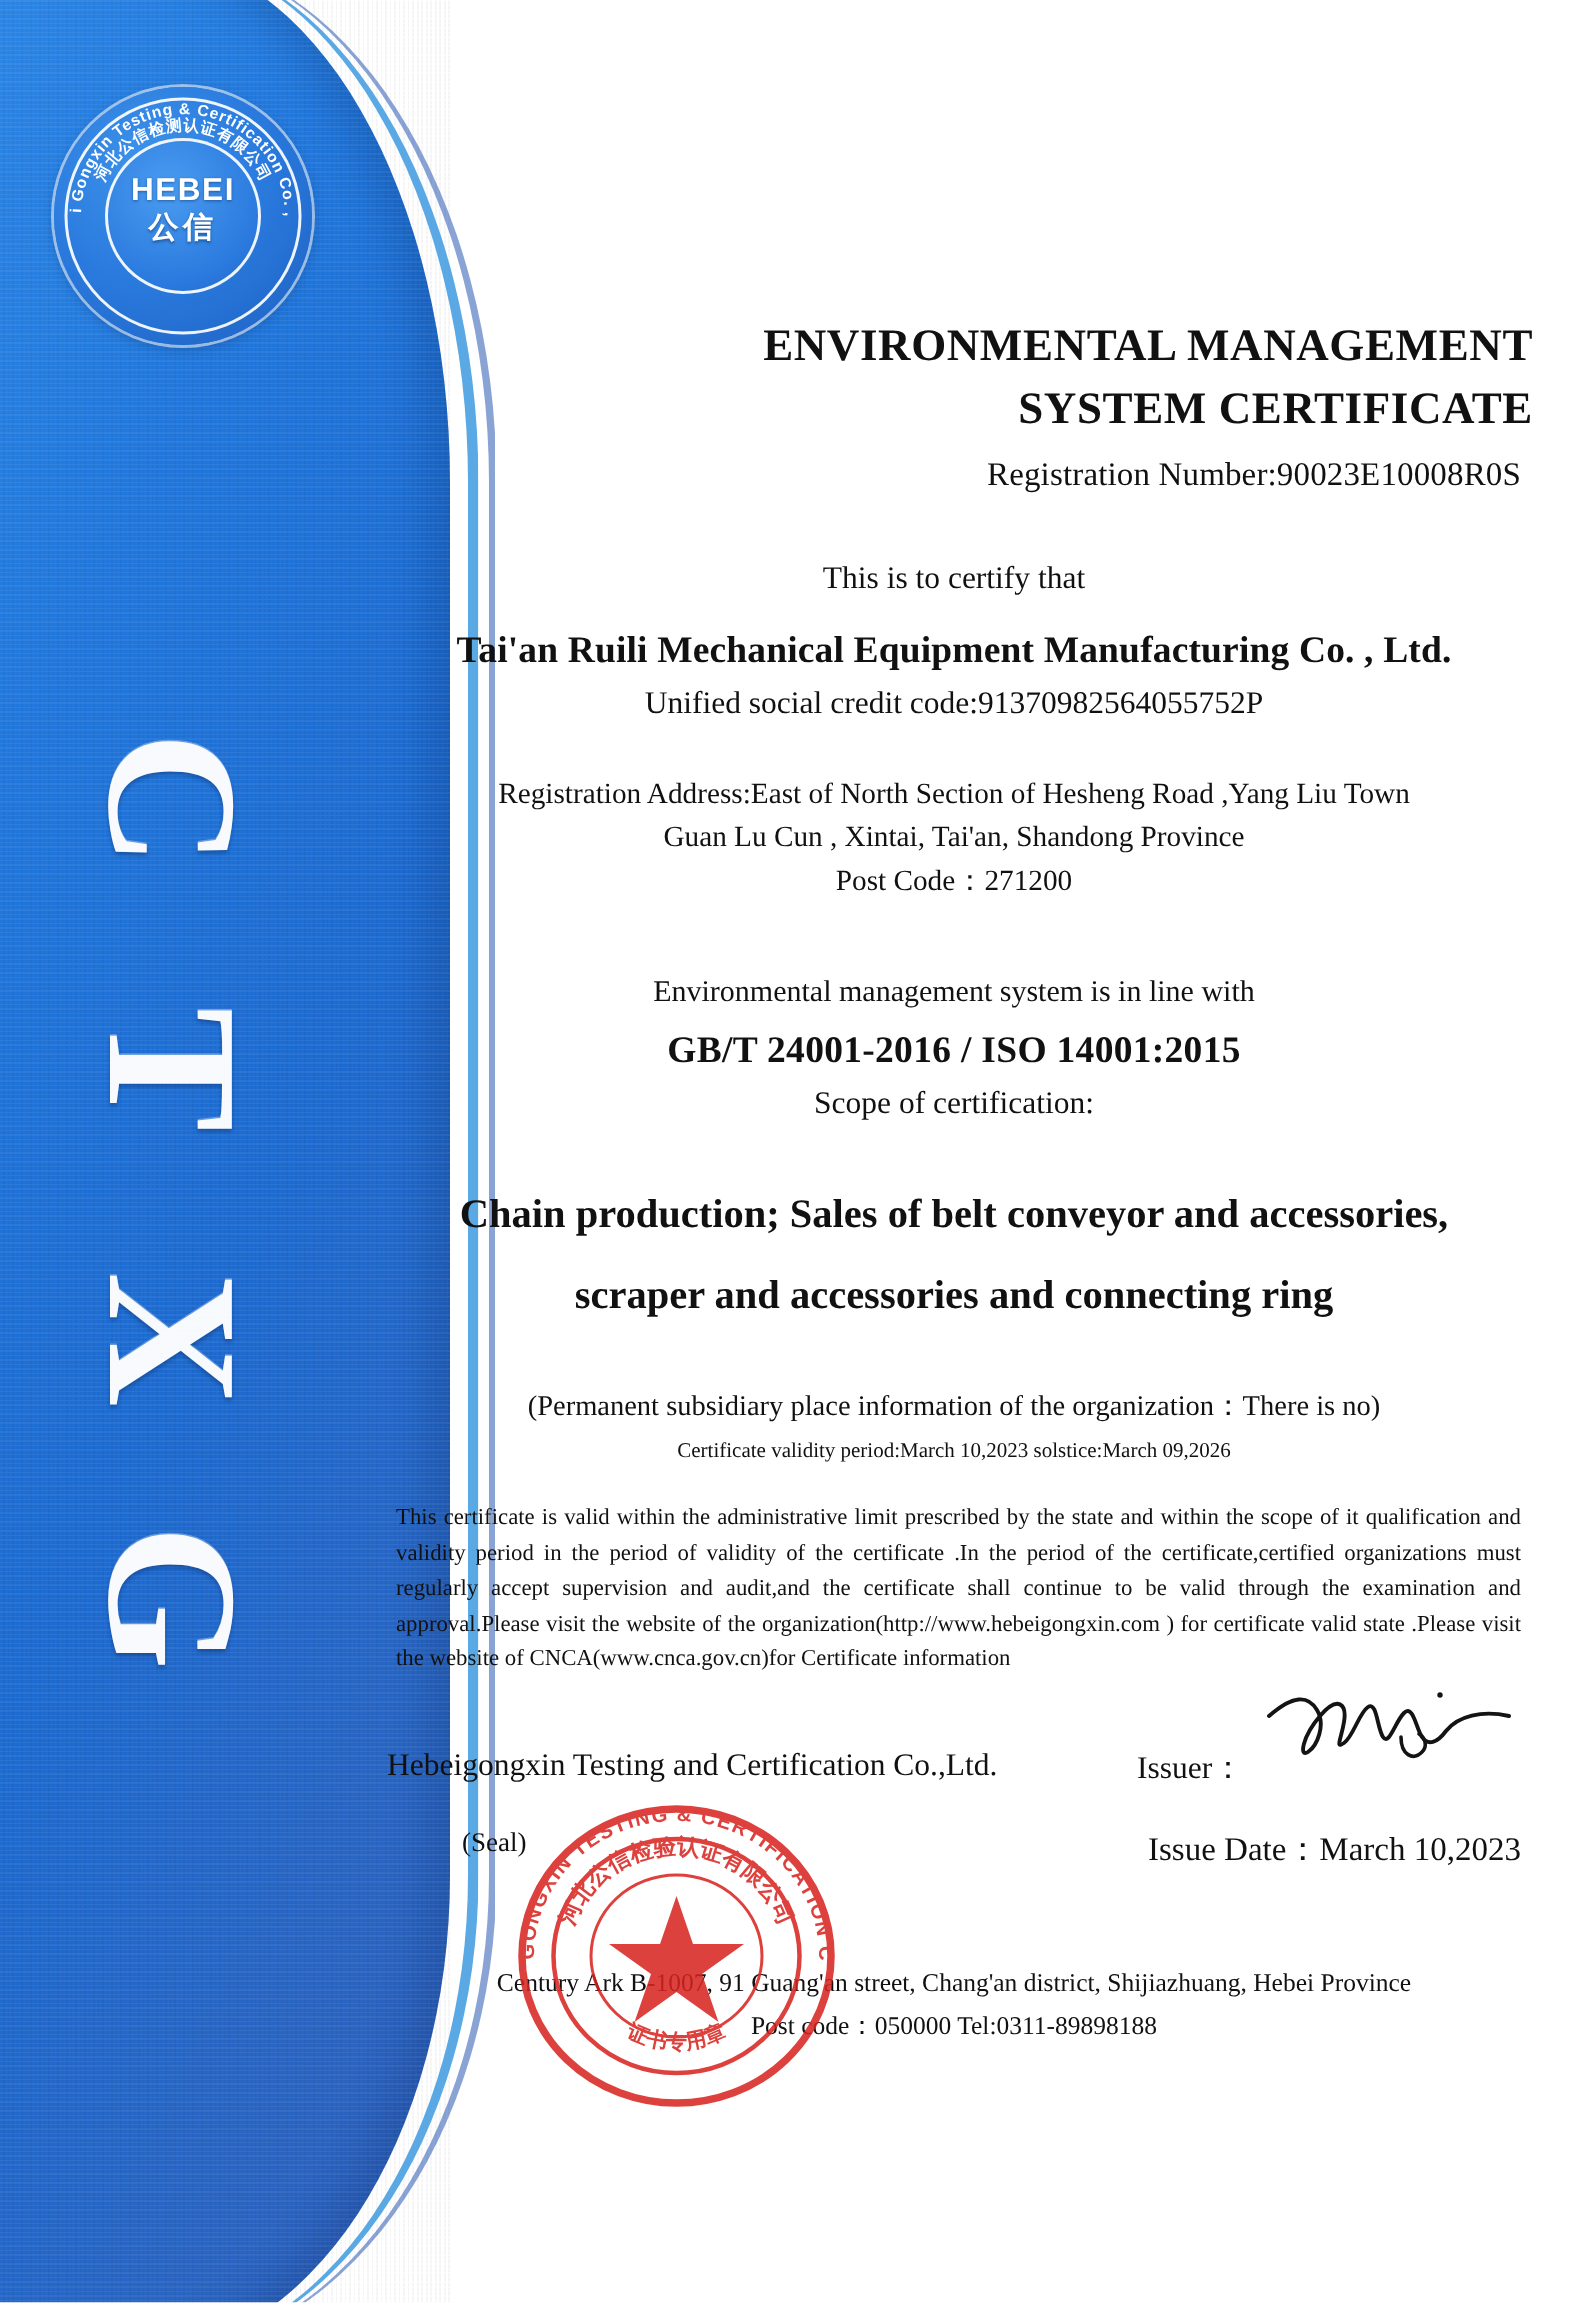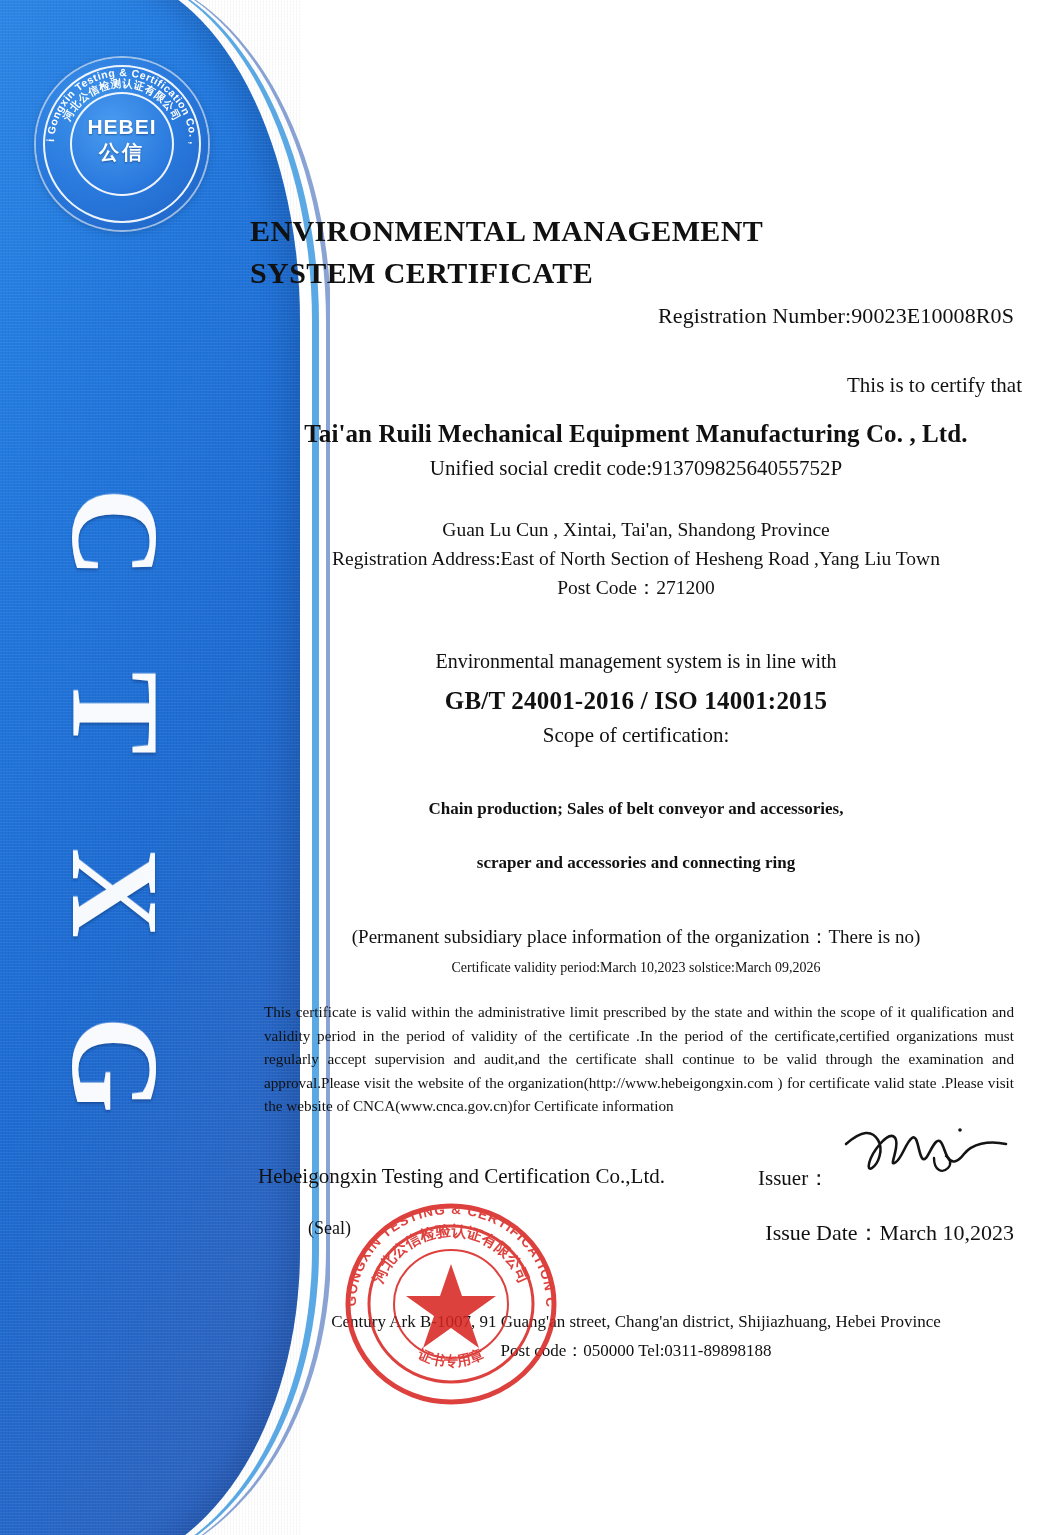--- a/index.html
+++ b/index.html
@@ -44,31 +44,31 @@
   .wm{position:absolute;left:44px;width:130px;height:130px;color:#fff;
     font-family:"Liberation Serif",serif;font-size:124px;font-weight:bold;line-height:120px;
     text-align:center;transform:rotate(90deg);
     text-shadow:2px 0 3px rgba(10,45,100,.45),-1px 0 0 rgba(255,255,255,.35);
     opacity:.97;user-select:none;}
   .wm.c{top:468px;} .wm.t{top:648px;} .wm.x{top:828px;} .wm.g{top:1000px;}
 
   
   .content{position:absolute;left:250px;top:0;width:772px;height:1535px;}
 
-  .title{text-align:left;font-size:30px;font-weight:bold;letter-spacing:.4px;
+  .title{text-align:right;font-size:30px;font-weight:bold;letter-spacing:.4px;
     line-height:42px;margin-top:210px;font-family:"Liberation Serif",serif;}
   .regno{text-align:right;font-size:22px;margin-top:9px;padding-right:8px;letter-spacing:.1px;}
-  .certify{text-align:right;font-size:21px;margin-top:44px;}
+  .certify{text-align:center;font-size:21px;margin-top:44px;}
   .company{text-align:center;font-size:25px;font-weight:bold;margin-top:22px;letter-spacing:.1px;}
   .credit{text-align:center;font-size:21px;margin-top:8px;}
   .addr{text-align:center;font-size:19.5px;margin-top:34px;line-height:29px;}
   .stdintro{text-align:center;font-size:20px;margin-top:48px;}
   .standard{text-align:center;font-size:25px;font-weight:bold;margin-top:14px;letter-spacing:.2px;}
   .scopelabel{text-align:center;font-size:21px;margin-top:8px;}
-  .scope{text-align:center;font-size:17px;font-weight:bold;line-height:54px;margin-top:34px;}
+  .scope{text-align:center;font-size:27px;font-weight:bold;line-height:54px;margin-top:34px;}
   .subsid{text-align:center;font-size:19px;margin-top:34px;}
   .validity{text-align:center;font-size:14px;margin-top:10px;}
   .legal{font-size:15.2px;line-height:23.5px;text-align:justify;margin-top:24px;
     padding:0 8px 0 14px;}
 
   .issuer-row{position:relative;margin-top:40px;height:46px;}
   .issuer-org{position:absolute;left:8px;top:6px;font-size:21px;white-space:nowrap;}
   .issuer-label{position:absolute;left:508px;top:6px;font-size:21px;}
   .sig{position:absolute;left:588px;top:-40px;width:180px;height:62px;}
   .seal-label{position:absolute;left:58px;top:60px;font-size:18px;}
@@ -126,22 +126,22 @@
     </div>
 
     <div class="regno">Registration Number:90023E10008R0S</div>
 
     <div class="certify">This is to certify that</div>
 
     <div class="company">Tai'an Ruili Mechanical Equipment Manufacturing Co. , Ltd.</div>
     <div class="credit">Unified social credit code:91370982564055752P</div>
 
     <div class="addr">
+      <div>Registration Address:East of North Section of Hesheng Road ,Yang Liu Town</div>
       <div>Guan Lu Cun , Xintai, Tai'an, Shandong Province</div>
-      <div>Registration Address:East of North Section of Hesheng Road ,Yang Liu Town</div>
       <div>Post Code：271200</div>
     </div>
 
     <div class="stdintro">Environmental management system is in line with</div>
     <div class="standard">GB/T 24001-2016 / ISO 14001:2015</div>
     <div class="scopelabel">Scope of certification:</div>
 
     <div class="scope">
       <div>Chain production; Sales of belt conveyor and accessories,</div>
       <div>scraper and accessories and connecting ring</div>

